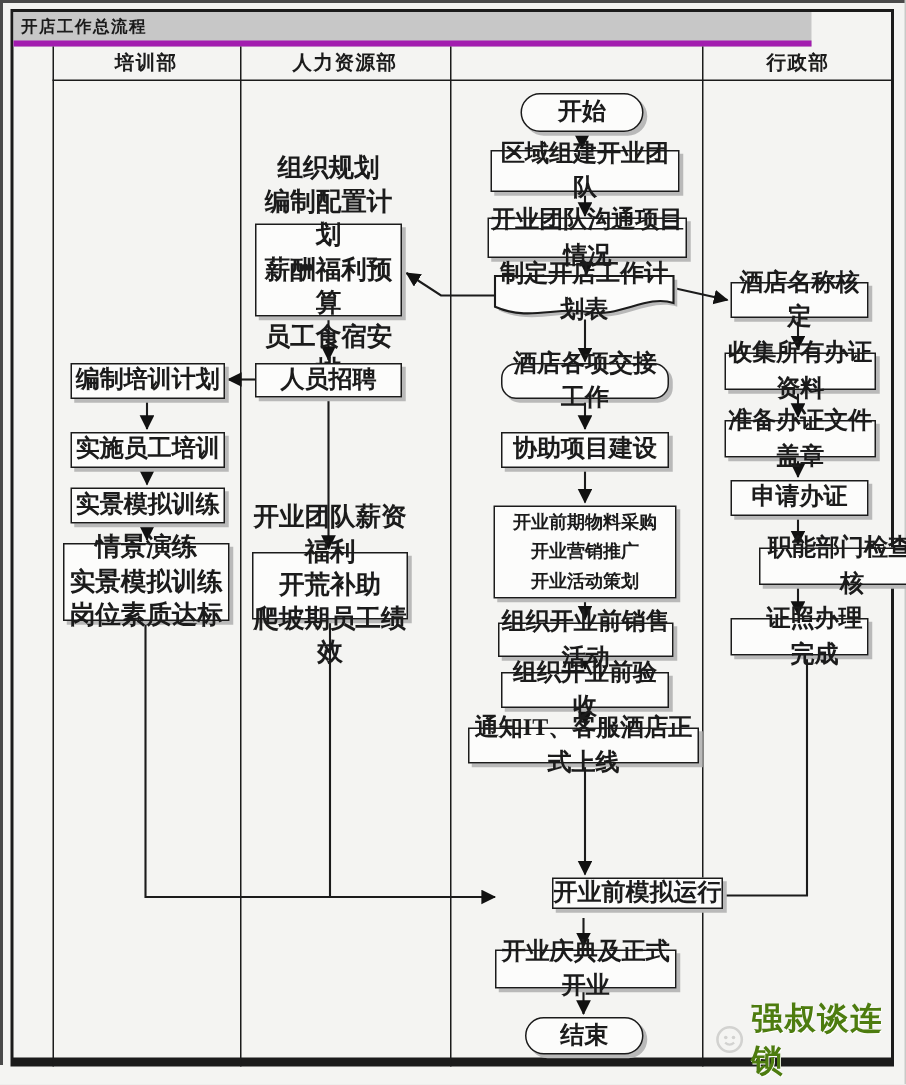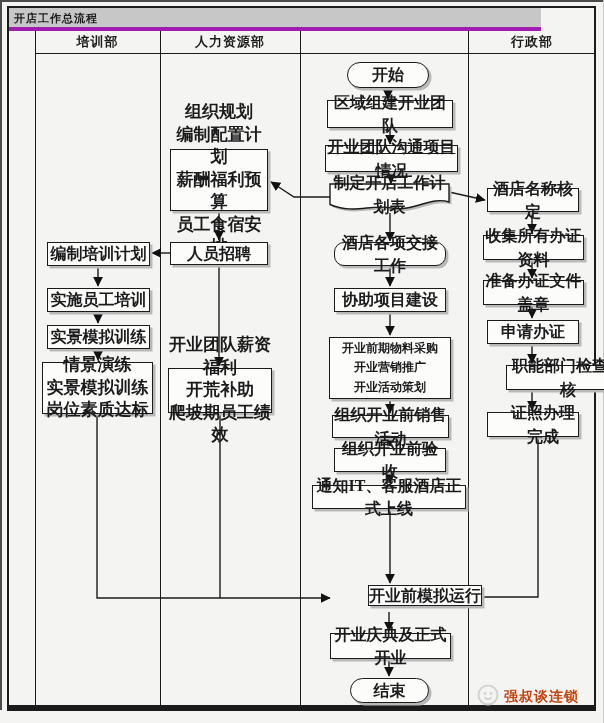--- a/index.html
+++ b/index.html
@@ -37,22 +37,22 @@
     display:flex;align-items:center;justify-content:center;text-align:center;
     font-size:16px;font-weight:600;line-height:1.45;white-space:pre-line;
   }
   .node.terminator{border-radius:14px;}
   .node.doc-text{background:transparent;border:none;box-shadow:none;z-index:4;}
   .node.small-lines{font-size:17px;line-height:1.32;}
   .node.tall-lines{font-size:12px;line-height:1.6;}
   svg.wires{position:absolute;left:0;top:0;z-index:2;pointer-events:none;}
   .watermark{
     position:absolute;left:477px;top:680px;width:118px;height:26px;z-index:5;
-    display:flex;align-items:flex-end;gap:5px;
-    color:#c2410c;font-weight:bold;font-size:14px;letter-spacing:1px;
+    display:flex;align-items:center;gap:5px;
+    color:#4d7c0f;font-weight:bold;font-size:21px;letter-spacing:1px;
     text-shadow:0.5px 0.5px 0 #ffffff;
   }
 </style>
 </head>
 <body>
 
 <div class="page">
 
   <div class="edge-top"></div>
   <div class="edge-left"></div>

